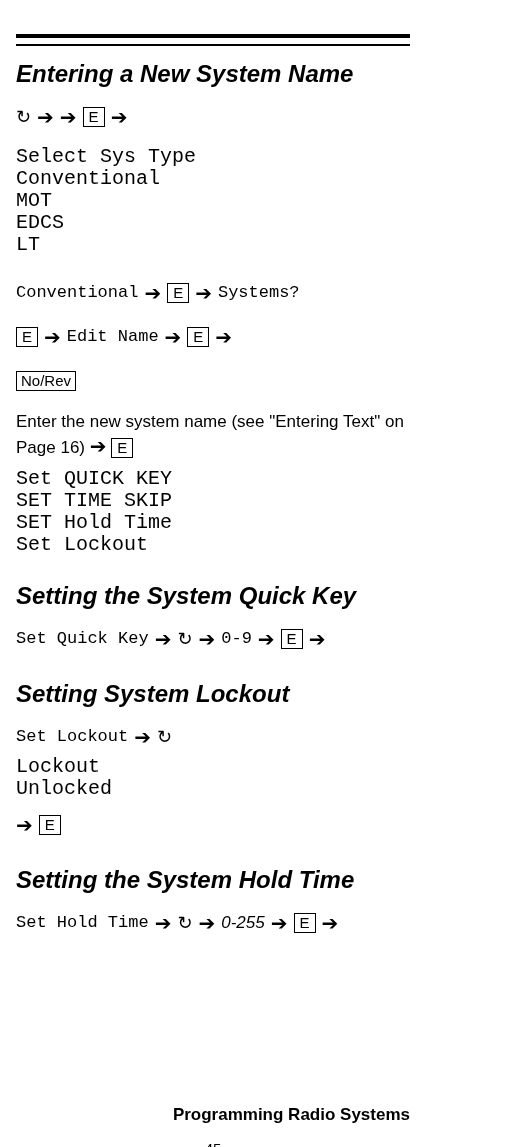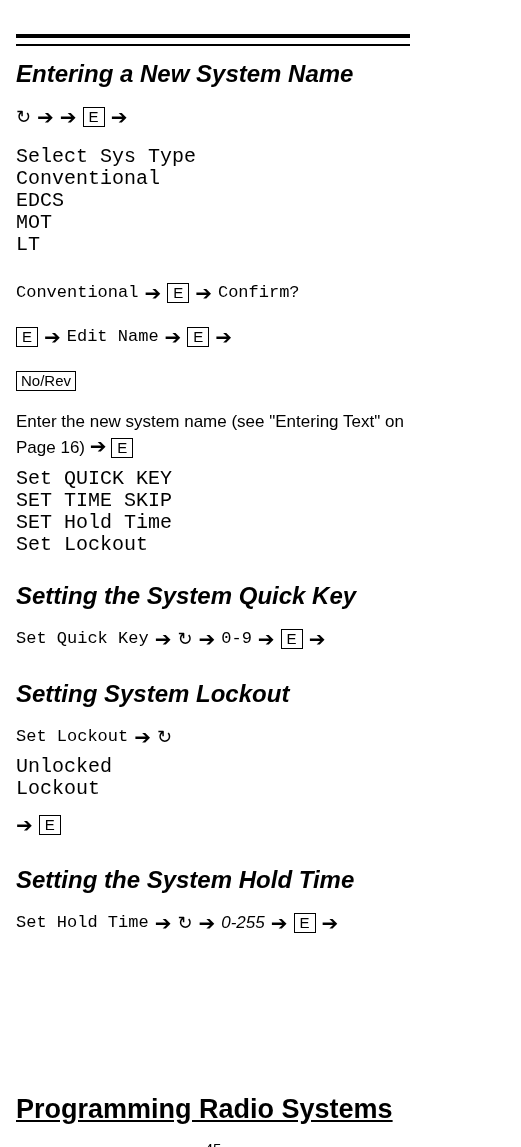--- a/index.html
+++ b/index.html
@@ -80,24 +80,24 @@
     line-height: 18px;
     min-width: 12px;
     text-align: center;
     font-style: normal;
   }
   .footer {
     position: absolute;
     bottom: 38px;
     right: 16px;
     left: 16px;
+    text-align: right;
     font-family: "Comic Sans MS", "Segoe Script", cursive, sans-serif;
     font-weight: bold;
-    font-size: 27px;
-    text-decoration: underline;
+    font-size: 17px;
   }
   .page-num {
     position: absolute;
     bottom: 6px;
     left: 0;
     right: 0;
     text-align: center;
     font-size: 15px;
   }
   .scroll-icon {
@@ -119,31 +119,31 @@
     <span class="scroll-icon">↻</span>
     <span class="arrow">➔</span>
     <span class="arrow">➔</span>
     <span class="keybox">E</span>
     <span class="arrow">➔</span>
   </div>
 
   <div class="mono-block">
     <span>Select Sys Type</span>
     <span>Conventional</span>
+    <span>MOT</span>
     <span>EDCS</span>
-    <span>MOT</span>
     <span>LT</span>
   </div>
 
   <div class="flowline">
     <span class="mono">Conventional</span>
     <span class="arrow">➔</span>
     <span class="keybox">E</span>
     <span class="arrow">➔</span>
-    <span class="mono">Confirm?</span>
+    <span class="mono">Systems?</span>
   </div>
 
   <div class="flowline">
     <span class="keybox">E</span>
     <span class="arrow">➔</span>
     <span class="mono">Edit Name</span>
     <span class="arrow">➔</span>
     <span class="keybox">E</span>
     <span class="arrow">➔</span>
   </div>
@@ -181,22 +181,22 @@
 
   <h2 class="section">Setting System Lockout</h2>
 
   <div class="flowline" style="margin-bottom:4px;">
     <span class="mono">Set Lockout</span>
     <span class="arrow">➔</span>
     <span class="scroll-icon">↻</span>
   </div>
 
   <div class="mono-block" style="margin-top:0; margin-bottom:10px;">
+    <span>Lockout</span>
     <span>Unlocked</span>
-    <span>Lockout</span>
   </div>
 
   <div class="flowline">
     <span class="arrow">➔</span>
     <span class="keybox">E</span>
   </div>
 
   <h2 class="section">Setting the System Hold Time</h2>
 
   <div class="flowline">

